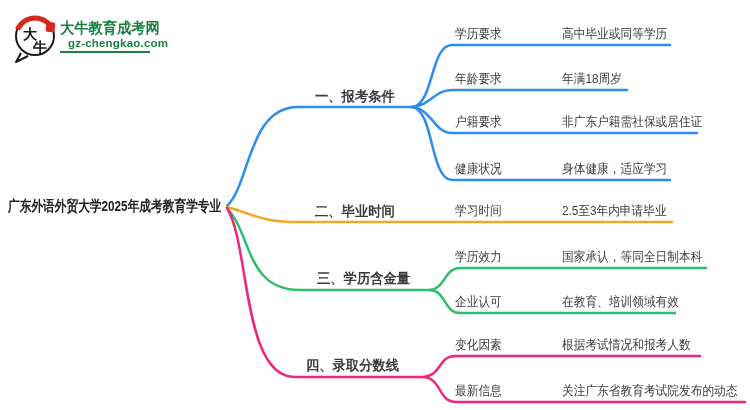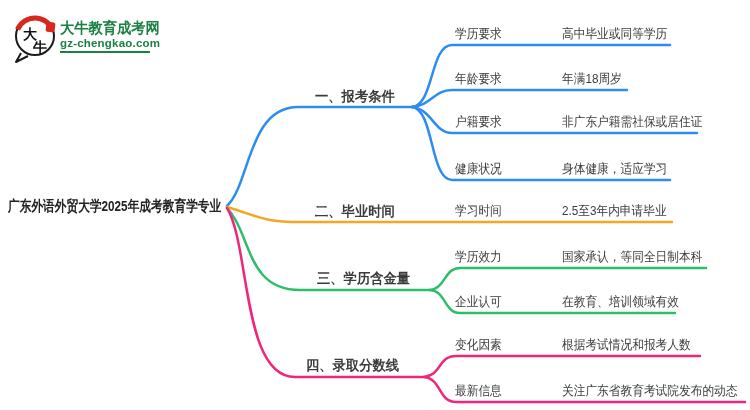--- a/index.html
+++ b/index.html
@@ -58,21 +58,21 @@
   <div class="logo">
     <svg class="logo-bubble" width="46" height="50" viewBox="0 0 46 50">
       <circle cx="23" cy="23" r="19" fill="#ffffff" stroke="#1a1a1a" stroke-width="2"></circle>
       <path d="M9,40 L4,49 L16,43" fill="#ffffff" stroke="#1a1a1a" stroke-width="2" stroke-linejoin="round"></path>
       <path d="M5.5,16.5 A19,19 0 0 1 40.5,16.5" fill="none" stroke="#D7281F" stroke-width="5"></path>
       <rect x="34" y="9" width="9" height="10" rx="2" fill="#D7281F" transform="rotate(8 38 14)"></rect>
       <text x="11" y="26" font-size="14" font-weight="700" fill="#111">大</text>
       <text x="21" y="39" font-size="14" font-weight="700" fill="#111">牛</text>
     </svg>
     <div class="logo-name" style="color:#1B8043;">大牛教育成考网</div>
-    <div class="logo-url" style="color:#1B8043;">gz-chengkao.com</div>
+    <div class="logo-url" style="color:#1B8043;margin-left:8px;">gz-chengkao.com</div>
     <div class="logo-rule" style="background:#1B8043;"></div>
   </div>
 
   <div class="txt center-title" style="left:8px;top:194px;">广东外语外贸大学2025年成考教育学专业</div>
 
   <div class="txt branch-label" style="left:315px;top:88px;">一、报考条件</div>
   <div class="txt branch-label" style="left:315px;top:203px;">二、毕业时间</div>
   <div class="txt branch-label" style="left:317px;top:270px;">三、学历含金量</div>
   <div class="txt branch-label" style="left:306px;top:357px;">四、录取分数线</div>
 

